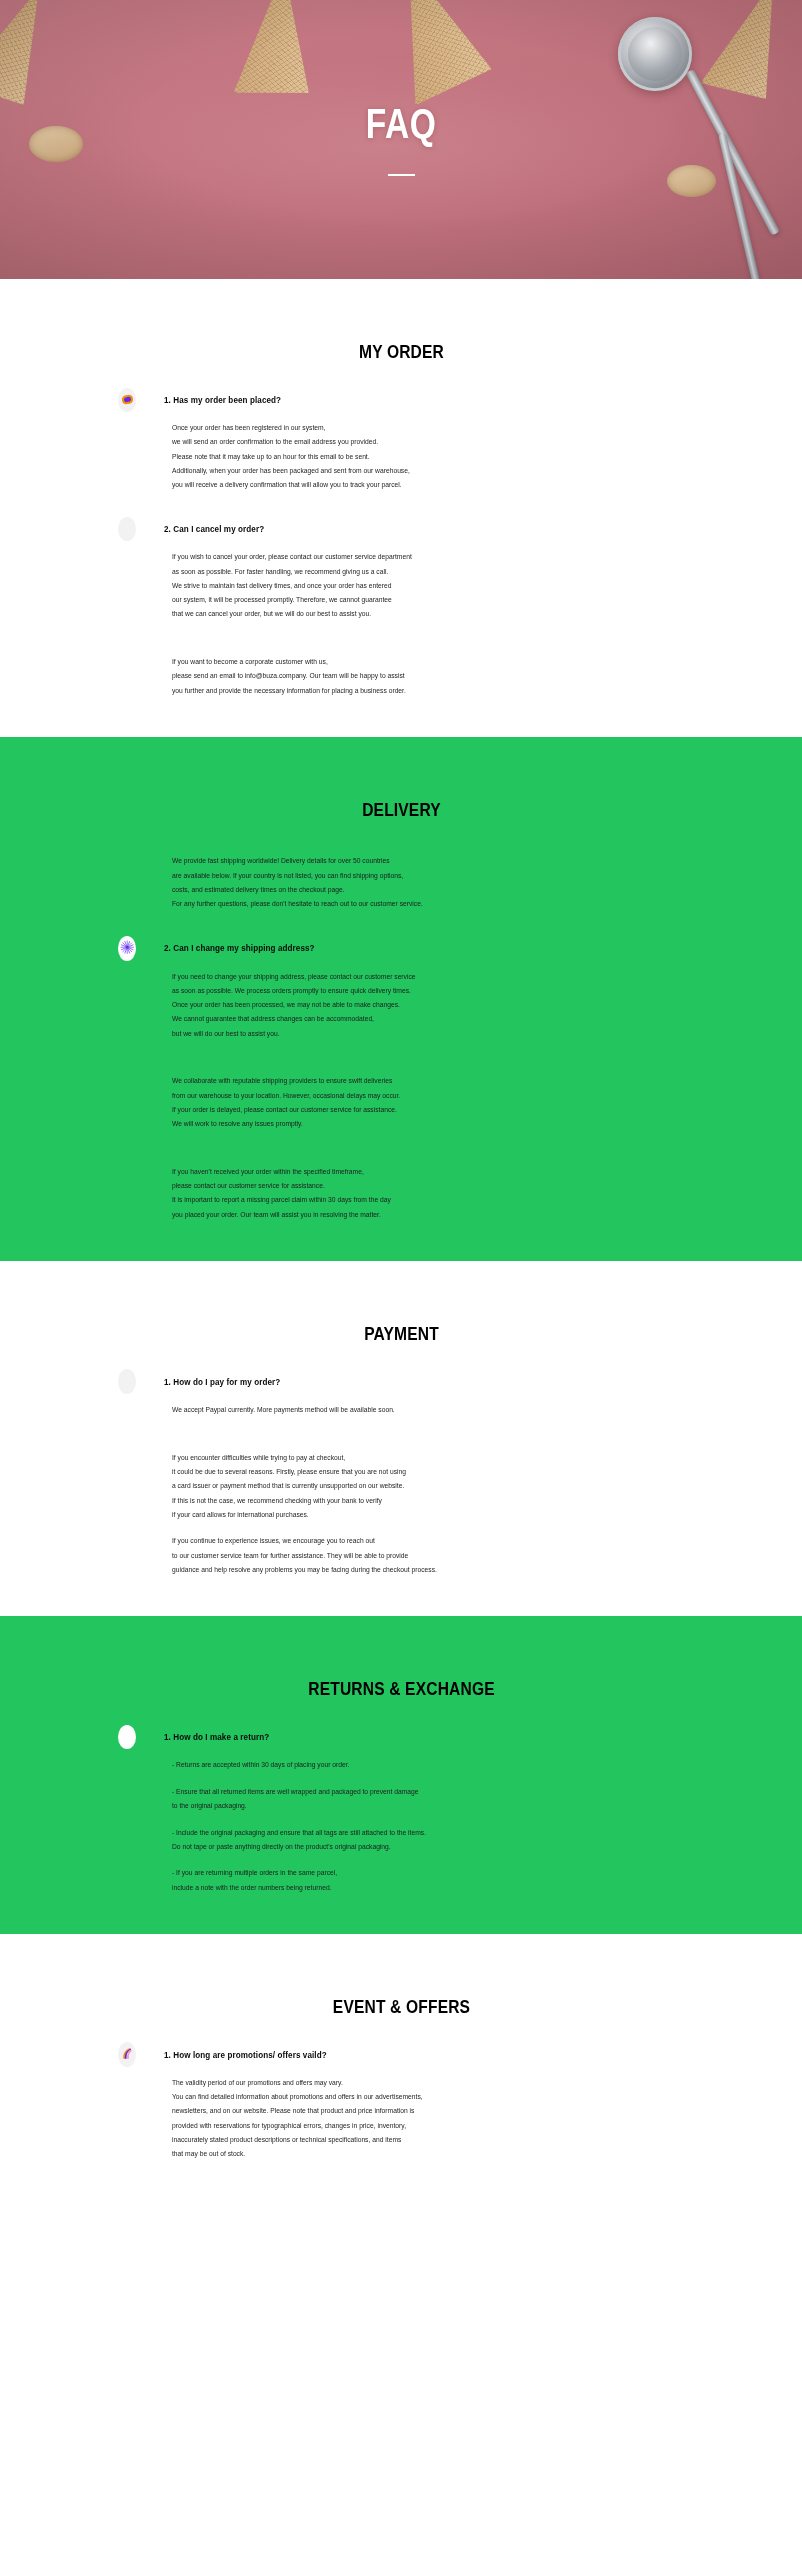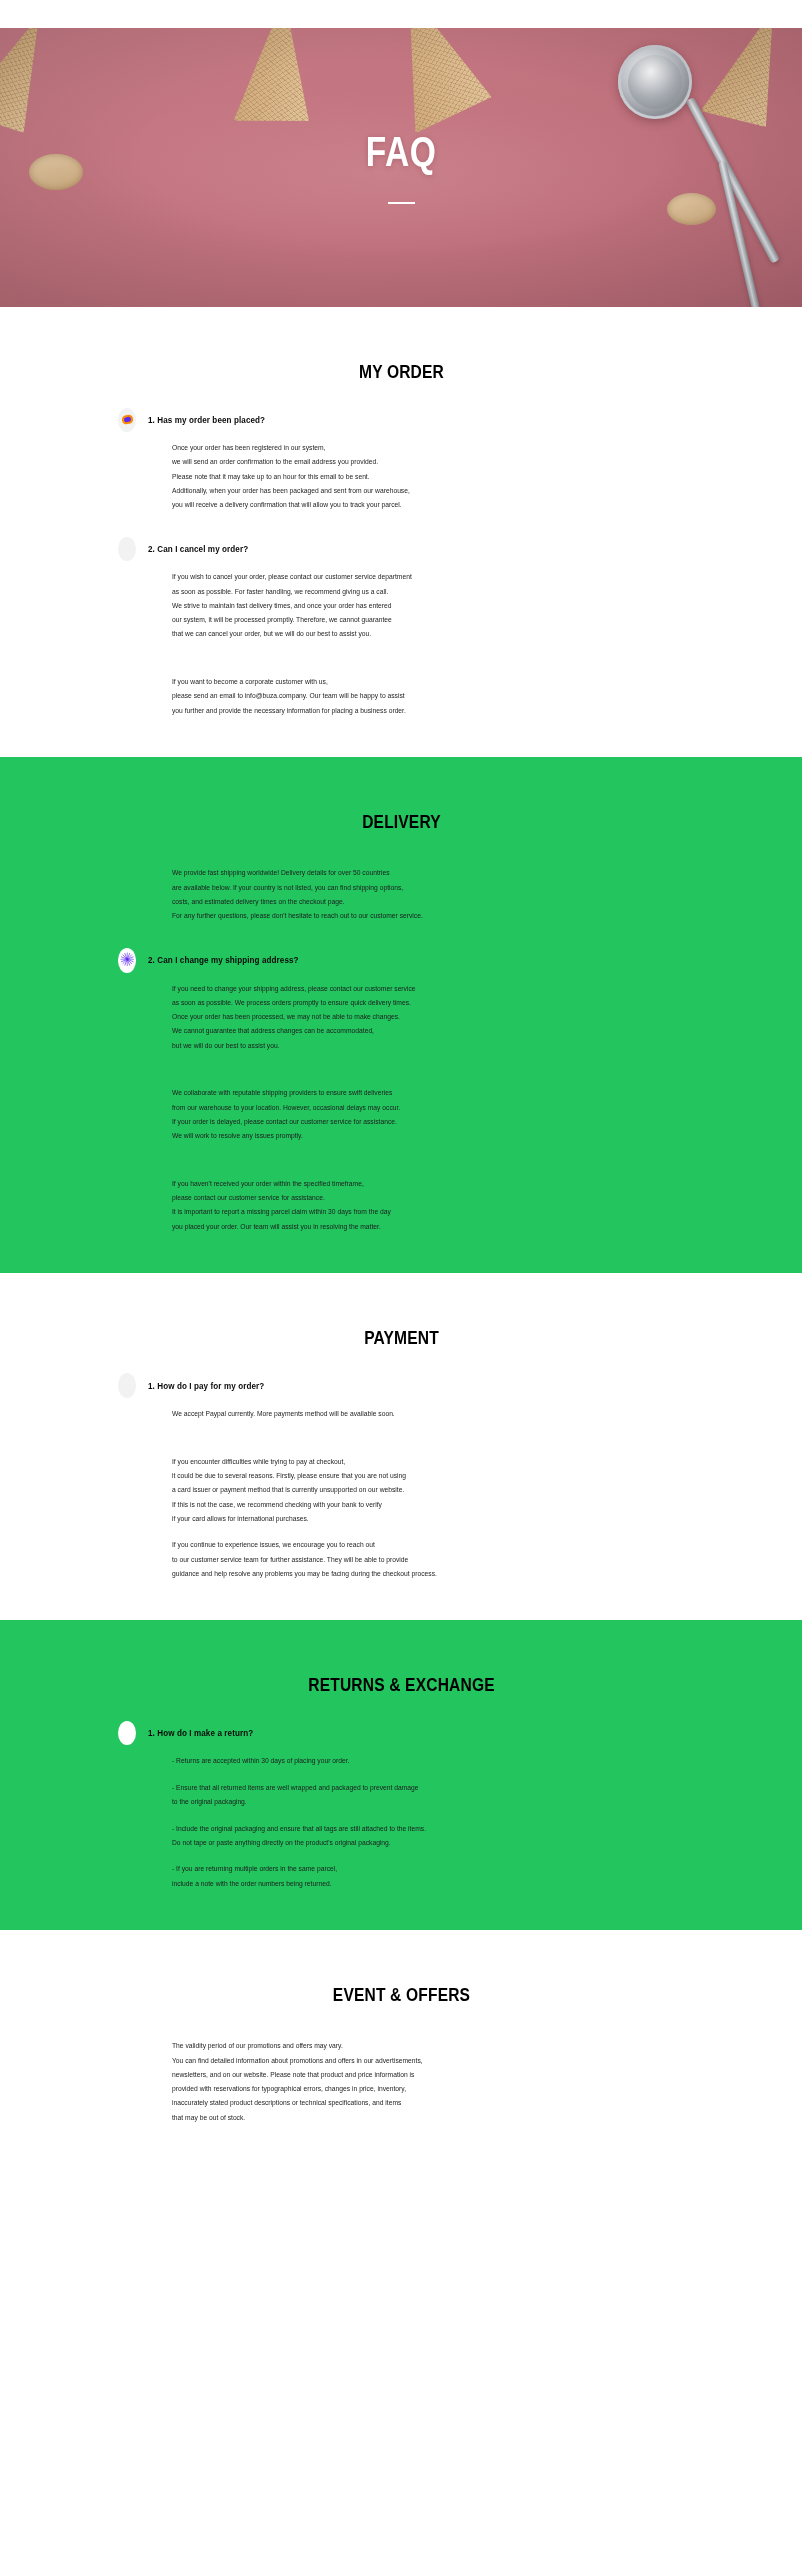--- a/index.html
+++ b/index.html
@@ -10,21 +10,20 @@
   }
   body { width: 803px; overflow-x: hidden; }
 
   
   .hero {
     position: relative;
     width: 803px;
     height: 279px;
     background: #c3767f;
     overflow: hidden;
-    margin-top: 28px;
   }
   .hero-photo { position: absolute; inset: 0; overflow: hidden; }
   .hero-bg {
     position: absolute; inset: 0;
     background:
       radial-gradient(ellipse 55% 45% at 48% 52%, rgba(210,140,150,.55), rgba(0,0,0,0) 70%),
       linear-gradient(160deg, #c87c87 0%, #c1737e 45%, #b96b77 100%);
   }
   .hero-vig {
     position: absolute; inset: 0;
@@ -89,21 +88,21 @@
     font-family: "Liberation Sans", sans-serif;
     transform: scaleX(.80);
     line-height: 1;
     text-shadow: 0 1.1px 5.6px rgba(90,40,45,.25);
   }
   .hero-rule {
     width: 27px; height: 2.2px; background: #fff; margin-top: 29px;
   }
 
   
-  .section { width: 803px; padding: 0 0 0 0; }
+  .section { width: 803px; padding: 8px 0 0 0; }
   .section.white { background: #ffffff; }
   .section.grey  { background: #22c55e; }
 
   .section-title {
     text-align: center;
     font-weight: 800;
     font-size: 19px;
     letter-spacing: 0.2px;
     color: #000;
     transform: scaleX(.82);
@@ -113,21 +112,21 @@
 
   .qa-list { padding: 0 0 39px 0; }
 
   .qa {
     position: relative;
     width: 580px;
     margin: 0 auto;
     padding: 24.5px 0 0 0;
     display: block;
   }
-  .qa-head { display: flex; align-items: center; gap: 0; }
+  .qa-head { display: flex; align-items: center; gap: 16px; }
 
   .qa-badge {
     flex: 0 0 auto;
     width: 18px; height: 24.5px;
     border-radius: 50%;
     display: flex; align-items: center; justify-content: center;
     margin-left: 6.7px;
   }
   .qa-badge.on-white { background: #f2f2f2; }
   .qa-badge.on-grey  { background: #ffffff; }
@@ -358,20 +357,30 @@
    Do not tape or paste anything directly on the product's original packaging.</p>
           <p class="qa-body">- If you are returning multiple orders in the same parcel,
    include a note with the order numbers being returned.</p>
         </div>
       </div>
     </section>
     <section class="section white">
       <h2 class="section-title">EVENT &amp; OFFERS</h2>
       <div class="qa-list">
         <div class="qa">
+          <div class="qa-head">
+            <span class="qa-badge on-white">
+              <span class="ic"><svg class="ic-rainbow" viewBox="0 0 24 24">
+                  <path d="M18 2 C9 5 5 13 6 21 L10 21 C9 13 13 6 20 4 Z" fill="#fb8b05"></path>
+                  <path d="M19 3 C11 6 8 13 9 21 L12 21 C11 13 14 7 20 5 Z" fill="#5b2bf0"></path>
+                  <path d="M20 5 C14 8 12 14 13 21 L16 21 C15 14 17 9 21 7 Z" fill="#fb8fd0"></path>
+                </svg></span>
+            </span>
+            <h3 class="qa-title">1. How long are promotions/ offers vaild?</h3>
+          </div>
           <p class="qa-body">The validity period of our promotions and offers may vary.
 You can find detailed information about promotions and offers in our advertisements,
 newsletters, and on our website. Please note that product and price information is
 provided with reservations for typographical errors, changes in price, inventory,
 inaccurately stated product descriptions or technical specifications, and items
 that may be out of stock.</p>
         </div>
       </div>
     </section>
   </main>

